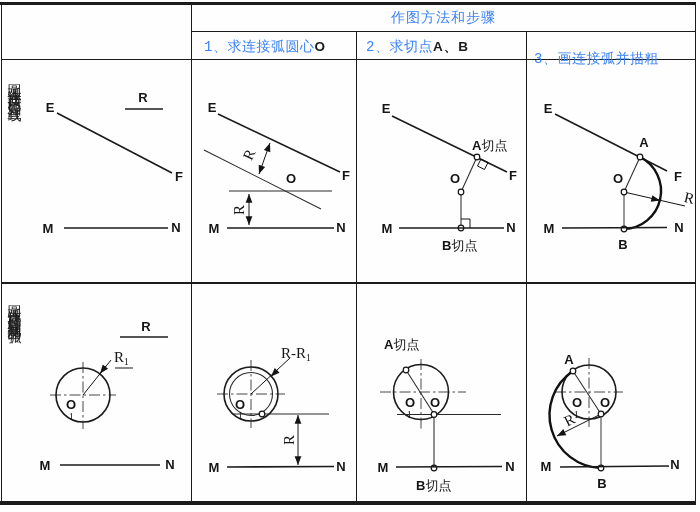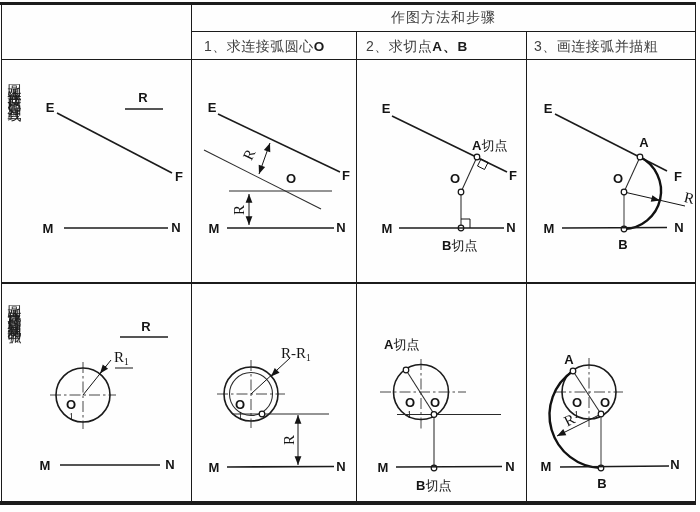--- a/index.html
+++ b/index.html
@@ -1,20 +1,20 @@
 <!DOCTYPE html>
 <html><head>
 <meta charset="utf-8">
 <style>
   html,body{margin:0;padding:0;background:#ffffff;}
   #stage{position:relative;width:700px;height:512px;background:#fefefe;overflow:hidden;
          font-family:"Liberation Serif",serif;color:#1b1b1b;}
   .gline{position:absolute;background:#1b1b1b;}
   .txt{position:absolute;white-space:nowrap;}
-  .cn{font-family:Liberation Sans, sans-serif;font-size:14px;color:#404040;letter-spacing:1px;}
+  .cn{font-family:Liberation Mono, monospace;font-size:14px;color:#3b82f6;letter-spacing:1px;}
   .center{text-align:center;}
   .step{display:flex;align-items:baseline;font-size:14px;letter-spacing:0.5px;}
   .step .b{font-family:"Liberation Sans",sans-serif;font-weight:bold;font-size:13.5px;letter-spacing:1px;}
   .vlabel{writing-mode:vertical-rl;text-orientation:upright;font-size:14px;
           letter-spacing:3px;line-height:16px;font-family:"Liberation Serif",serif;color:#1d1d1d;}
   svg{position:absolute;overflow:visible;}
   svg text{fill:#141414;}
   .pt{font-family:"Liberation Sans",sans-serif;font-weight:bold;font-size:13px;}
   .cjk{font-family:"Liberation Serif",serif;font-size:13px;font-weight:normal;}
   .rdim{font-family:"Liberation Serif",serif;font-size:15px;}
@@ -56,21 +56,21 @@
   <div class="txt cn center" style="left:191px;top:9px;width:505px;">作图方法和步骤</div>
 
   <div class="txt step" style="left:204px;top:38px;">
     <span class="cn" style="letter-spacing:0.5px;">1、求连接弧圆心</span>
       <span class="b">O</span>
   </div>
   <div class="txt step" style="left:366px;top:38px;">
     <span class="cn" style="letter-spacing:0.5px;">2、求切点</span>
       <span class="b">A、B</span>
   </div>
-  <div class="txt step" style="left:534px;top:38px;justify-content:flex-end;">
+  <div class="txt step" style="left:534px;top:50px;justify-content:flex-end;">
     <span class="cn" style="letter-spacing:0.5px;">3、画连接弧并描粗</span>
       <span class="b"></span>
   </div>
 
   <div class="txt vlabel" style="left:6px;top:73px;height:160px;">圆弧连接两已知直线</div>
   <div class="txt vlabel" style="left:6px;top:294px;height:190px;letter-spacing:2.5px;">圆弧连接已知直线和圆弧</div>
 
   <svg style="left:3px;top:60px;" width="188" height="222" viewBox="0 0 188 222">
     <text class="pt" x="140" y="42" text-anchor="middle">R</text>
     <line class="ul" x1="122" y1="49" x2="160" y2="49"></line>

